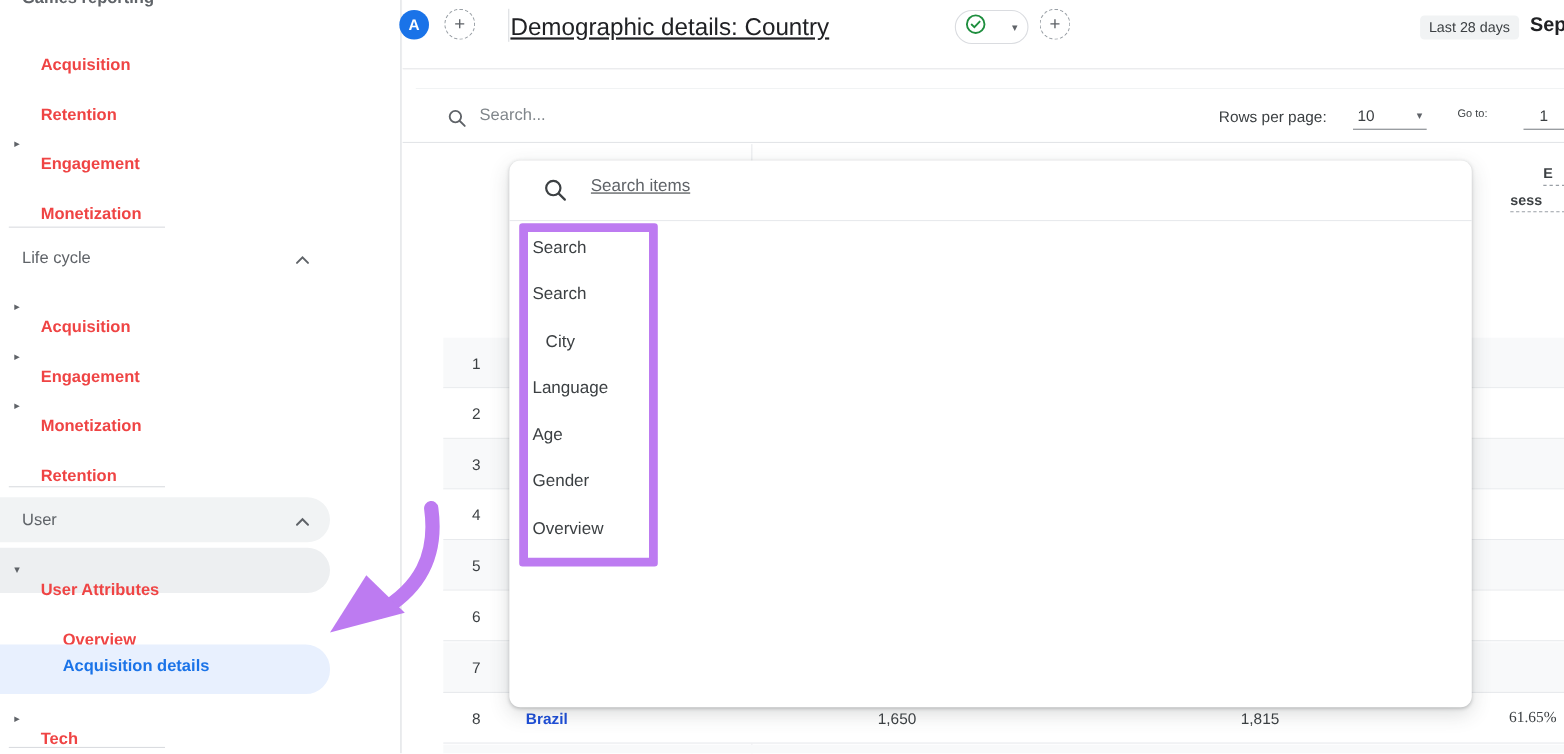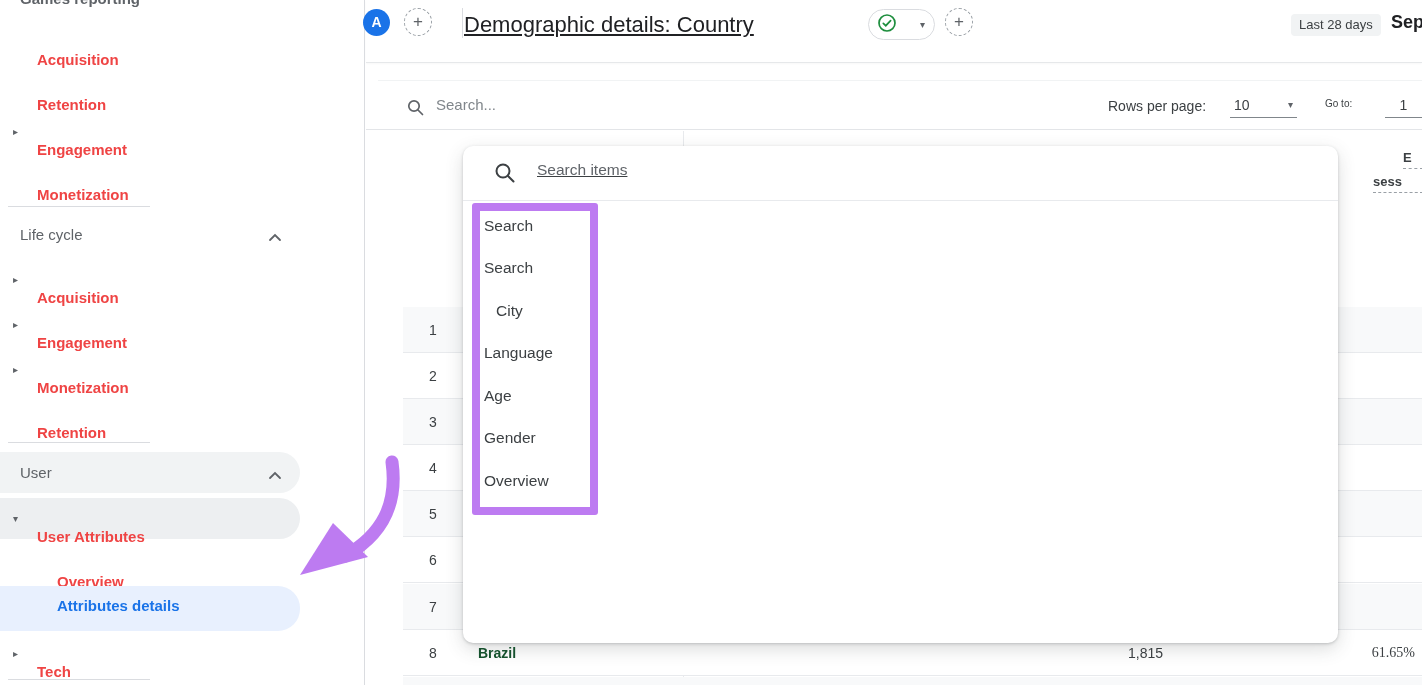--- a/index.html
+++ b/index.html
@@ -47,21 +47,21 @@
   .goto-input { position:absolute; left:1385px; top:92px; width:37px; height:26px; border-bottom:1px solid #80868b; font-size:14px; color:#3c4043; text-align:center; line-height:26px; cursor:text; }
 
   
   .col-divider { position:absolute; left:683px; top:131px; width:1px; height:554px; background:#e8eaed; z-index:1; }
   .partial-header { z-index:1; }
   .ph-line { position:absolute; font-size:13px; font-weight:700; color:#3c4043; border-bottom:1px dashed #9aa0a6; line-height:20px; cursor:pointer; }
   .trow { position:absolute; left:403px; width:1019px; height:46px; border-bottom:1px solid #e8eaed; z-index:1; }
   .trow.odd { background:#f8f9fa; }
   .trow.even { background:#ffffff; }
   .rownum { position:absolute; left:0; top:0; width:60px; height:46px; line-height:46px; text-align:center; font-size:14px; font-weight:500; color:#3c4043; }
-  .dimcell { position:absolute; left:75px; top:0; height:46px; line-height:46px; font-size:14px; font-weight:600; color:#14532d; }
+  .dimcell { position:absolute; left:75px; top:0; height:46px; line-height:46px; font-size:14px; font-weight:600; color:#1d4ed8; }
   .metric { position:absolute; top:0; height:46px; line-height:46px; font-size:14px; color:#3c4043; text-align:right; }
   .m1 { left:330px; width:100px; } .m2 { left:495px; width:100px; }
   .m3 { left:660px; width:100px; } .m4 { left:897px; width:115px;font-family:Liberation Serif, serif; }
 
   
   .dropdown { position:absolute; left:463px; top:146px; width:875px; height:497px; background:#fff; border-radius:10px; box-shadow:0 1px 3px rgba(60,64,67,.25), 0 6px 18px rgba(60,64,67,.18); z-index:5; }
   .dd-search-input { position:absolute; left:74px; top:15px; width:400px; border:none; outline:none; background:transparent; font-family:"Liberation Sans",sans-serif; font-size:15.5px; color:#3c4043;text-decoration:underline; }
   .dd-search-input::placeholder { color:#5f6368; }
   .dd-divider { position:absolute; left:0; top:54px; width:100%; border-top:1px solid #e8eaed; }
   .dd-item { position:absolute; left:21px; width:110px; height:24px; line-height:24px; font-size:15.5px; color:#3c4043; cursor:pointer; }
@@ -109,21 +109,21 @@
       </svg>
   </span>
 
   <div class="pill pill-attr"></div>
   <span class="tree-arrow" style="top:507px;">▾</span>
   <div class="side-item" style="top:507px;">User Attributes</div>
 
   <div class="side-item side-sub" style="top:552px;">Overview</div>
 
   <div class="pill pill-active"></div>
-  <div class="active-label">Attributes details</div>
+  <div class="active-label">Acquisition details</div>
 
   <span class="tree-arrow" style="top:642px;">▸</span>
   <div class="side-item" style="top:642px;">Tech</div>
 
   <div class="side-divider" style="top:679px;"></div>
 </nav>
 
 <header class="headerbar"></header>
 <div class="avatar">A</div>
 <div class="plus-circle" style="left:404px; top:8px;">+</div>
@@ -182,20 +182,21 @@
   </div>
 <div class="trow even" style="top:537px;">
     <span class="rownum">6</span>
   </div>
 <div class="trow odd" style="top:584px;">
     <span class="rownum">7</span>
   </div>
 <div class="trow even" style="top:630px;">
   <span class="rownum">8</span>
   <span class="dimcell">Brazil</span>
+  <span class="metric m1">1,650</span>
   <span class="metric m3">1,815</span>
   <span class="metric m4">61.65%</span>
 </div>
 <div class="trow odd" style="top:677px; height:8px; border-bottom:none;"></div>
 
 <div class="dropdown">
   <span class="abs" style="left:31px; top:16px;">
     <svg width="22" height="22" viewBox="0 0 22 22">
         <circle cx="9" cy="9" r="6.5" fill="none" stroke="#3c4043" stroke-width="2"></circle>
         <line x1="14" y1="14" x2="19.5" y2="19.5" stroke="#3c4043" stroke-width="2" stroke-linecap="round"></line>

